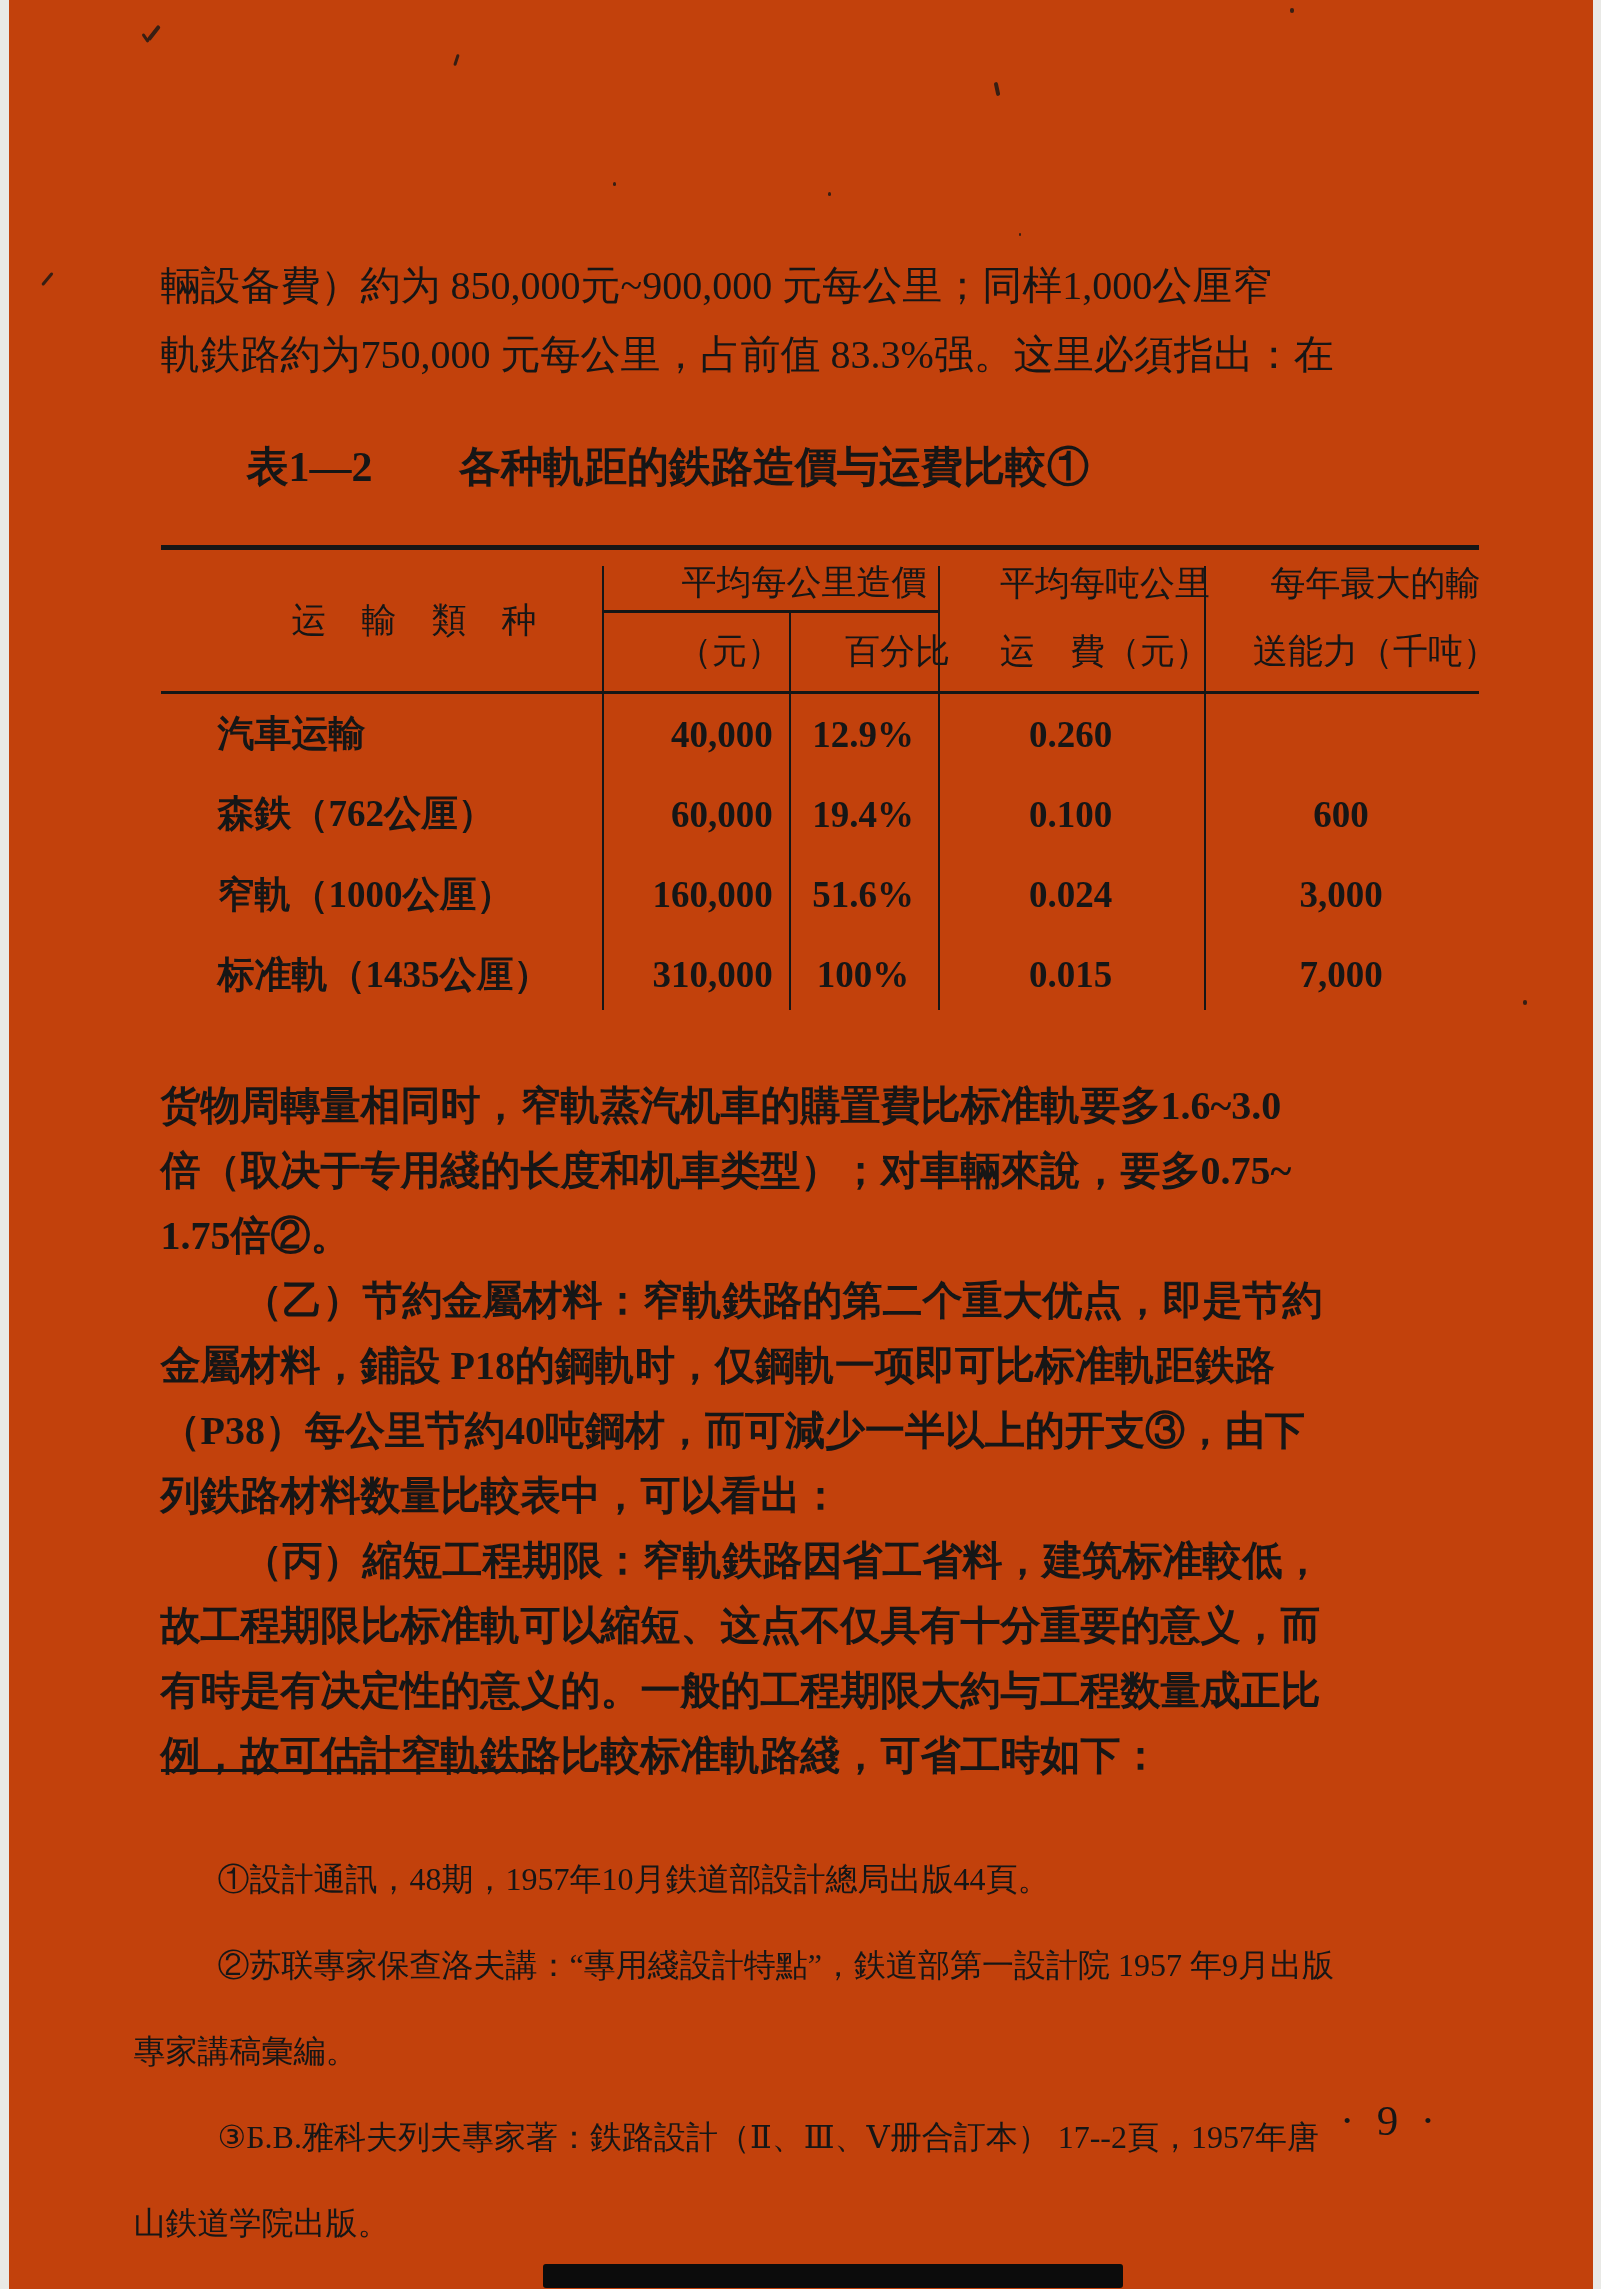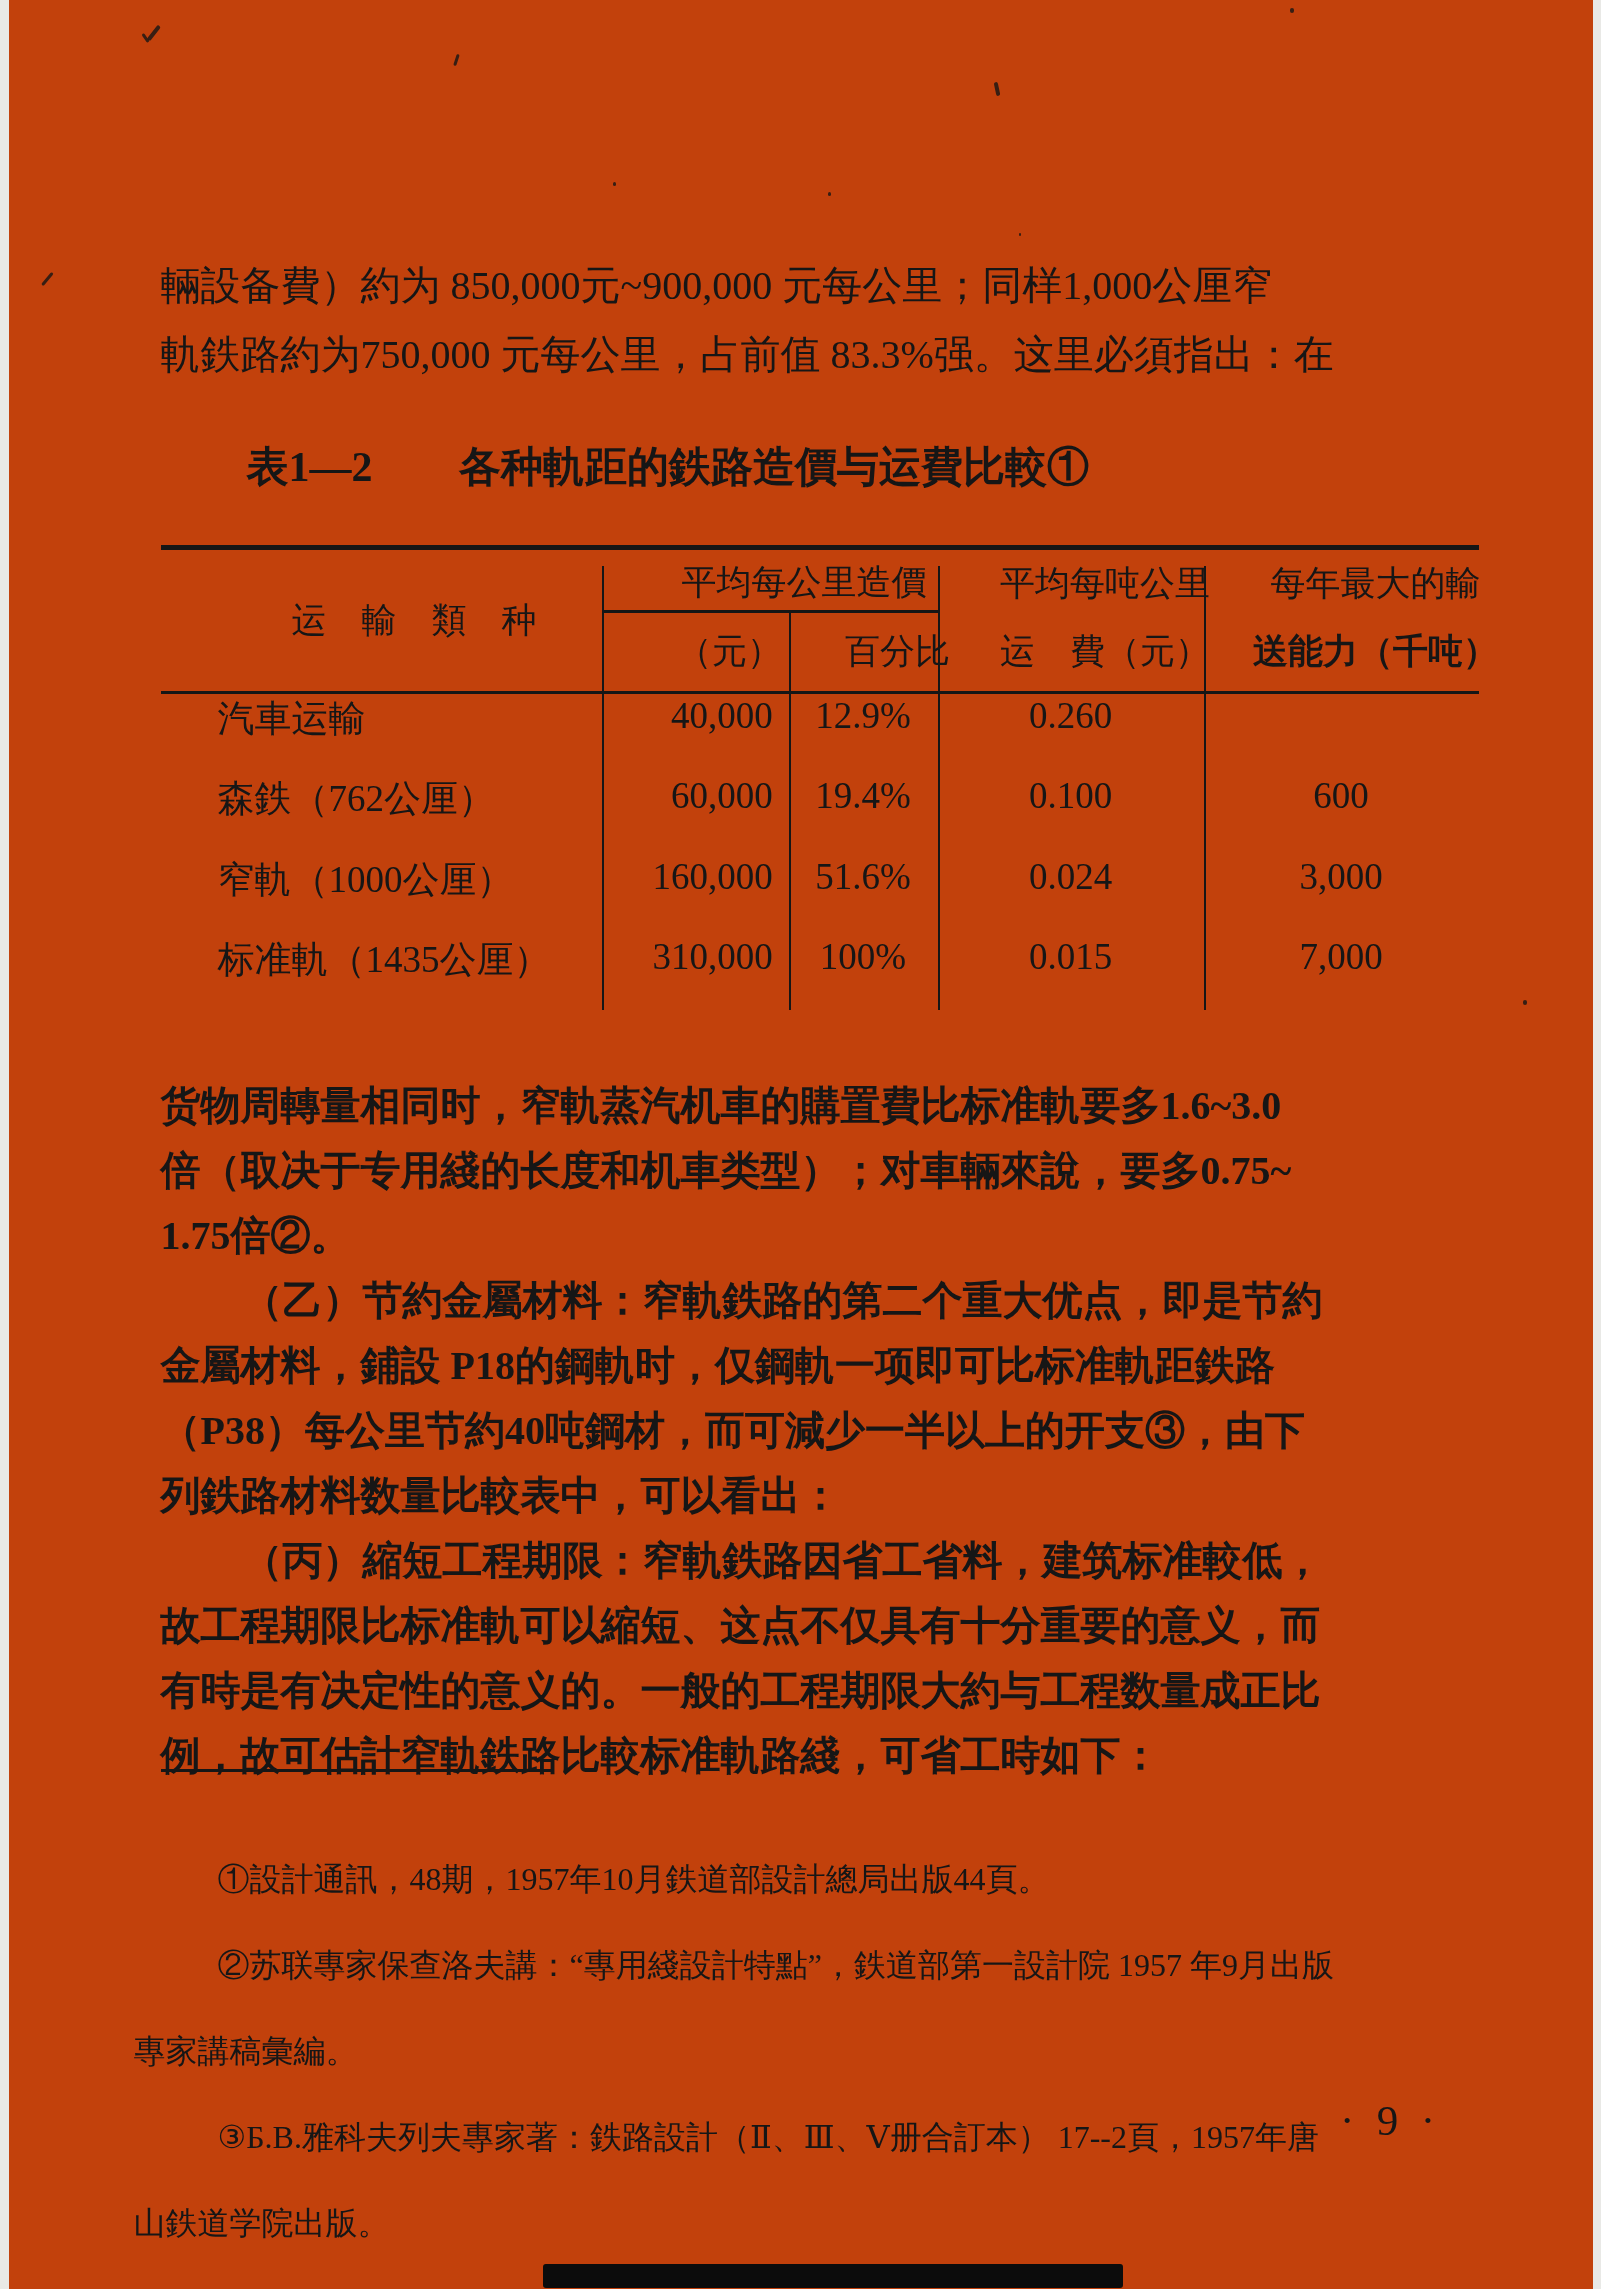--- a/index.html
+++ b/index.html
@@ -32,24 +32,24 @@
   .tbl .hline-header { position:absolute; left:0; right:0; top:141px; height:2.9px; background:#161616; }
   .tbl .hline-sub { position:absolute; left:441px; width:336px; top:60px; height:2.9px; background:#161616; }
   .tbl .hcell { position:absolute; display:flex; align-items:center; justify-content:center; font-size:35px;margin-left:33px; }
   .h-type     { left:0;      top:0;    width:441px; height:141px; }
   .h-costgrp  { left:444px;  top:5.9px;  width:333px; height:54px; }
   .h-yuan     { left:444px;  top:65px; width:184px; height:73px; }
   .h-pct      { left:631px;  top:65px; width:146px; height:73px; }
   .h-frt1     { left:780px;  top:7.8px;  width:263px; height:51px; }
   .h-frt2     { left:780px;  top:73px; width:263px; height:57px; }
   .h-cap1     { left:1046px; top:7.8px;  width:272px; height:51px; }
-  .h-cap2     { left:1046px; top:73px; width:272px; height:57px;font-weight:bold; }
+  .h-cap2     { left:1046px; top:73px; width:272px; height:57px; }
 
   .tbl-rows { position:absolute; left:0; top:144px; width:100%; height:321px; display:flex; flex-direction:column; }
-  .trow { flex:1; display:flex; align-items:flex-start; font-size:37px; }
+  .trow { flex:1; display:flex; align-items:center; font-size:37px;font-weight:bold; }
   .c-type    { width:441px; padding-left:57px;  box-sizing:border-box; }
   .c-cost    { width:187px; padding-right:15.7px; box-sizing:border-box; text-align:right; }
   .c-pct     { width:149px; text-align:center; }
   .c-freight { width:266px; text-align:center; }
   .c-cap     { width:275px; text-align:center; }
 
   
   .bodytext { left:152px; top:1073px; width:1325px; font-size:40px; line-height:65px;font-weight:bold; }
   .bodytext .line { height:65px; white-space:nowrap; }
   .bodytext .indent { padding-left:82px; }

